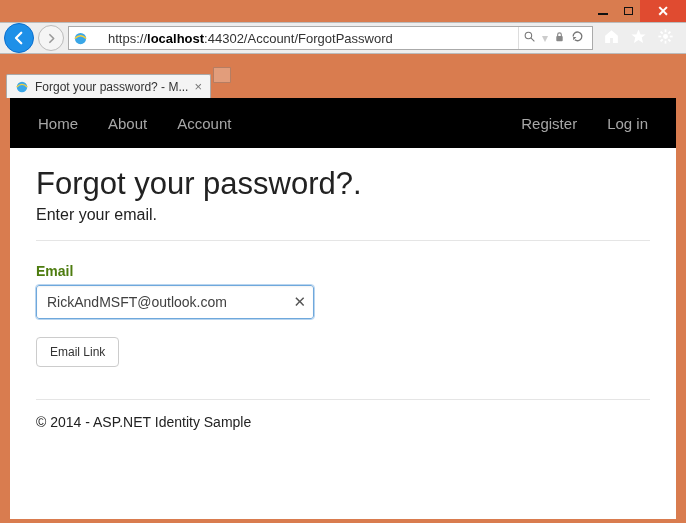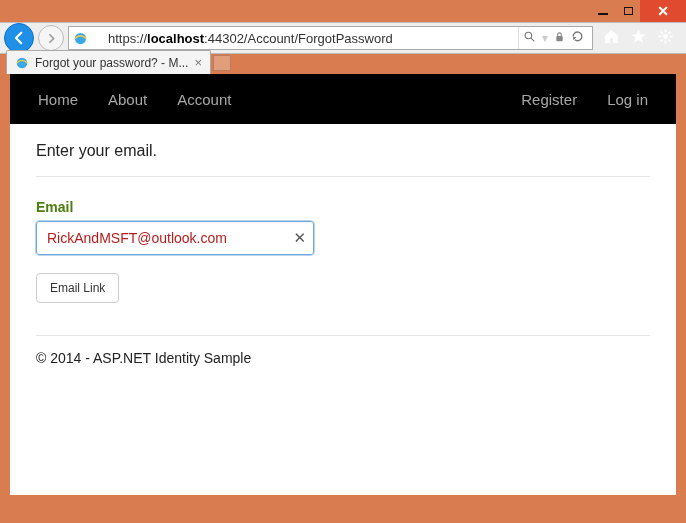--- a/index.html
+++ b/index.html
@@ -93,21 +93,21 @@
     .chrome-icons {
       display: flex;
       gap: 10px;
       padding: 0 6px;
       color: #fff;
       font-size: 15px;
     }
     .chrome-icons span { color:#fff; text-shadow:0 0 1px rgba(0,0,0,.2);}
     
     .tabstrip {
-      height: 20px;
+      height: 44px;
       background: #d97c4f;
       display: flex;
       align-items: flex-end;
       padding-left: 6px;
     }
     .tab {
       height: 24px;
       background: #f4f4f4;
       border: 1px solid #aaa;
       border-bottom: none;
@@ -185,21 +185,21 @@
       margin-bottom: 18px;
     }
     .email-input {
       width: 100%;
       height: 34px;
       border: 1px solid #6fa8dc;
       outline: 1px solid #b9d5ef;
       border-radius: 3px;
       padding: 4px 28px 4px 10px;
       font-size: 14px;
-      color: #b91c1c;
+      color: #404040;
       font-family: "Segoe UI", Arial, sans-serif;
       box-shadow: inset 0 1px 2px rgba(0,0,0,.05);
     }
     .email-wrap .input-x {
       position: absolute;
       right: 8px;
       top: 8px;
       color: #555;
       font-size: 15px;
     }
@@ -325,20 +325,21 @@
       <span class="nav-link">About</span>
       <span class="nav-link">Account</span>
     </div>
     <div class="nav-right">
       <span class="nav-link">Register</span>
       <span class="nav-link">Log in</span>
     </div>
   </div>
 
   <div class="content">
+    <div class="h2">Forgot your password?.</div>
     <div class="lead">Enter your email.</div>
     <hr class="hr">
 
     <label class="form-label">Email</label>
     <div class="email-wrap">
       <input class="email-input" type="text" value="RickAndMSFT@outlook.com" style="">
       <span class="input-x">✕</span>
     </div>
 
     <div class="btn-default">Email Link</div>

